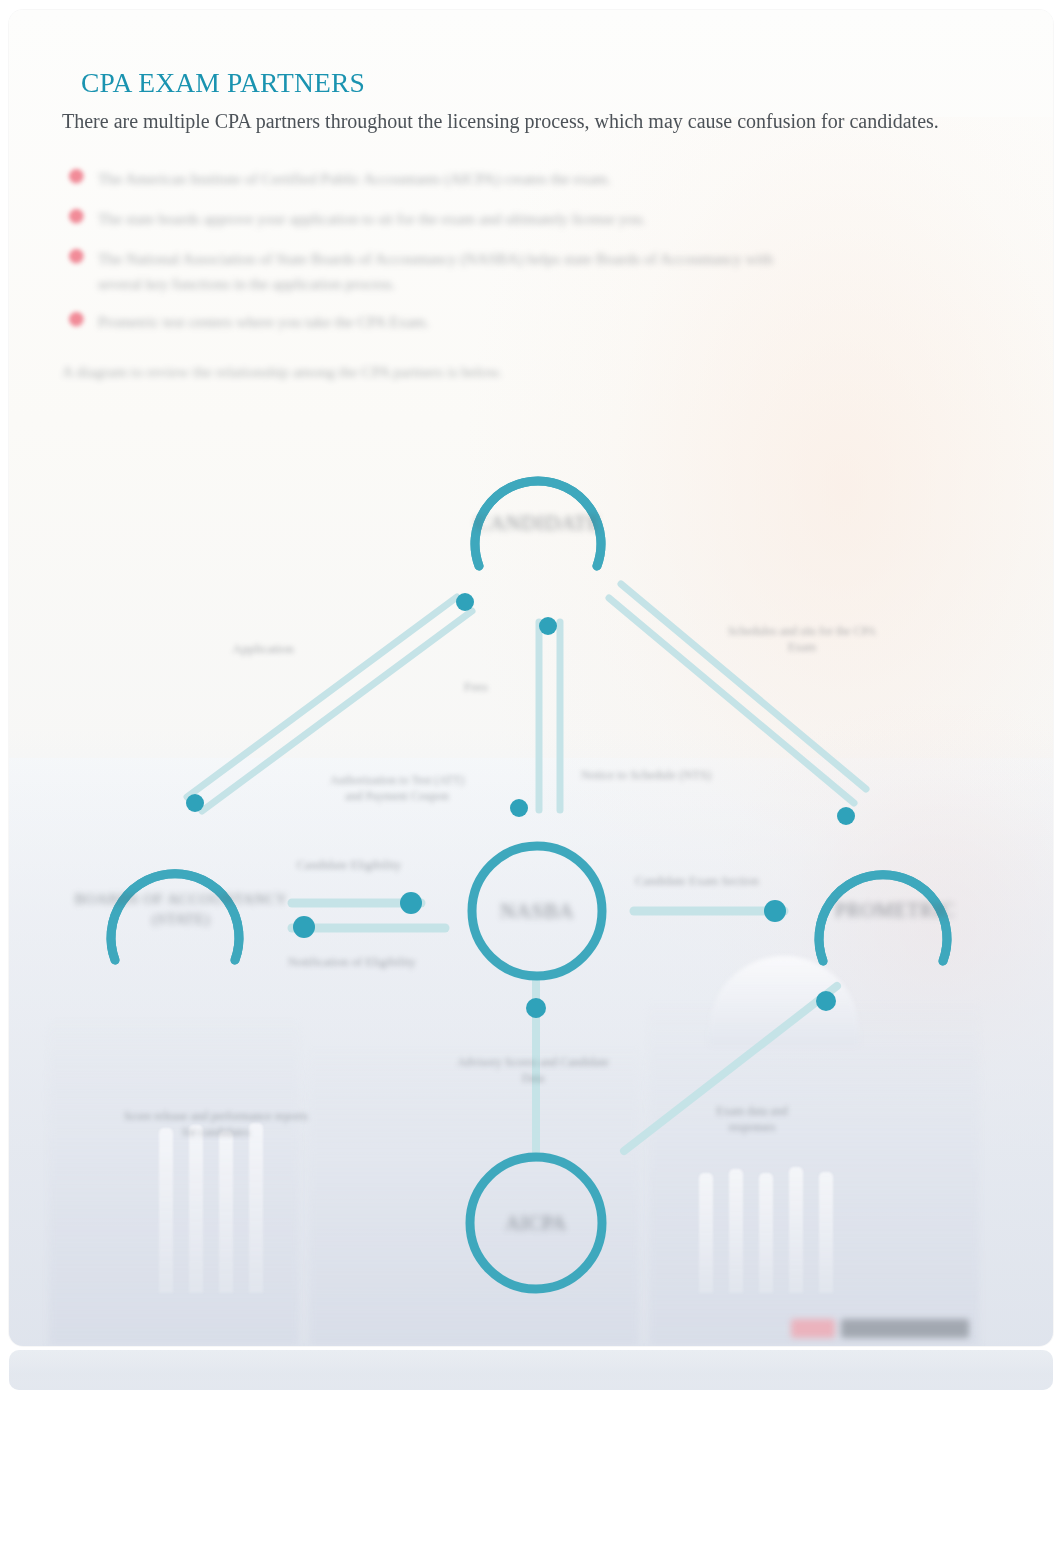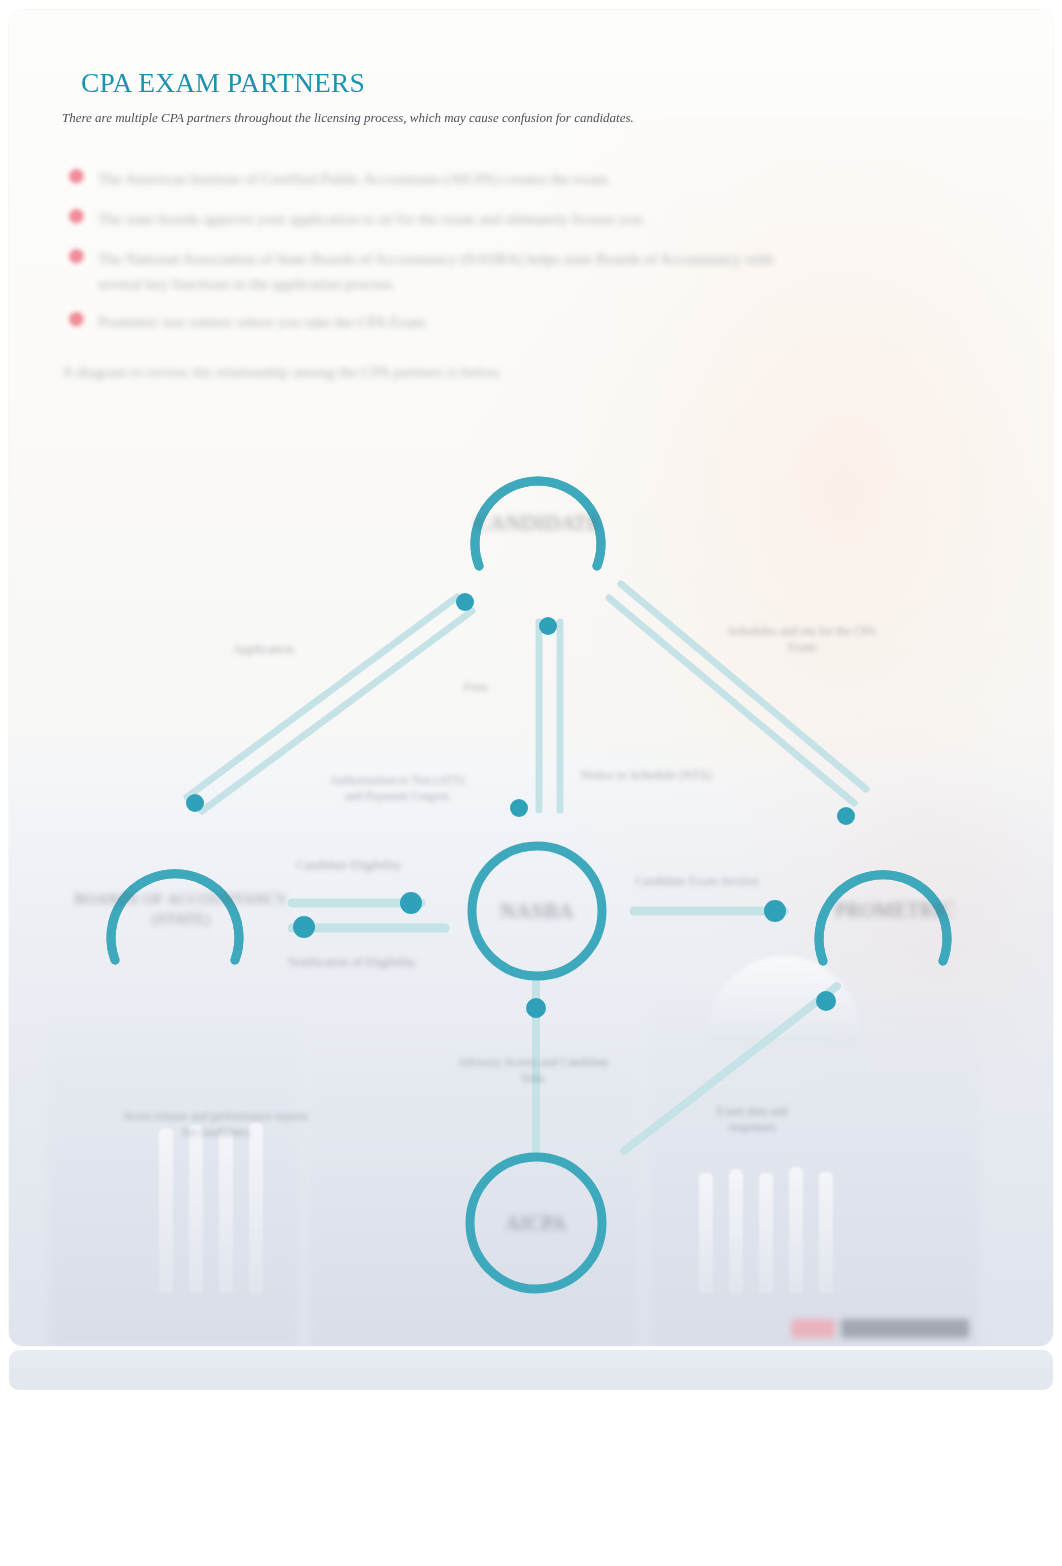--- a/index.html
+++ b/index.html
@@ -71,24 +71,23 @@
     position:absolute;left:52px;top:57px;
     font-size:27.5px;letter-spacing:0.2px;
     color:#1a93b0;
     font-family:Liberation Serif, serif;
     font-weight:400;
     white-space:nowrap;
     margin-left:20px;
   }
   .lede{
     position:absolute;left:53px;top:100px;
-    font-size:13px;color:#4c5258;
+    font-size:20px;color:#4c5258;
     font-family:"Liberation Serif", serif;
     white-space:nowrap;
-    font-style:italic;
   }
 
   
   .bullets{position:absolute;left:53px;top:156px;width:730px;}
   .bullet-row{position:relative;margin-bottom:15px;}
   .bullet-row.tall{margin-bottom:13px;}
   .bdot{
     position:absolute;left:7px;top:3px;
     width:15px;height:15px;border-radius:50%;
     background:radial-gradient(circle at 45% 42%,#f4919c 0%,#ef8593 48%,rgba(240,150,162,0.55) 74%,rgba(244,196,204,0.15) 100%);

